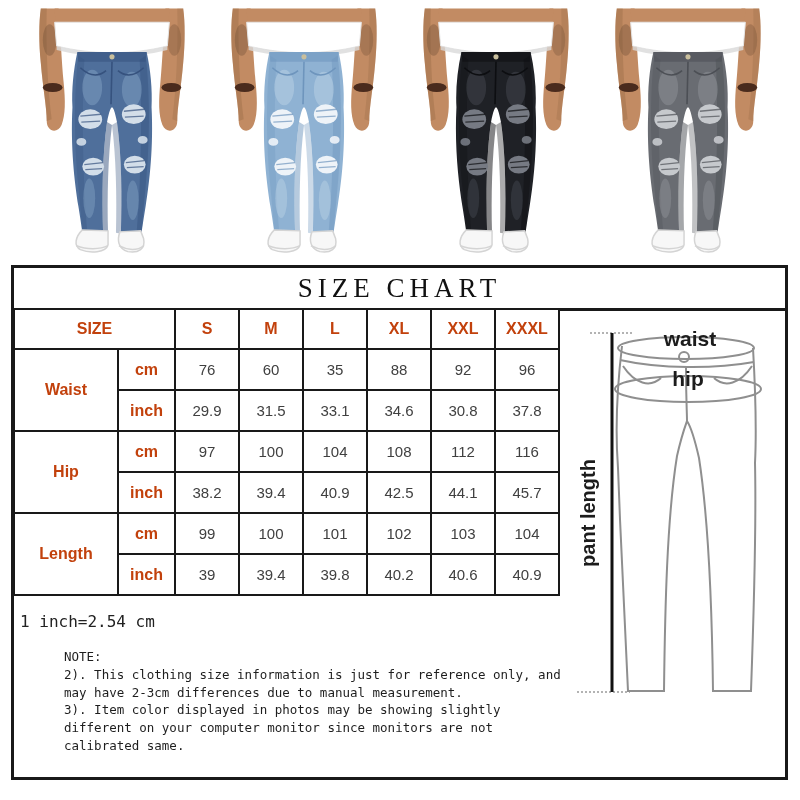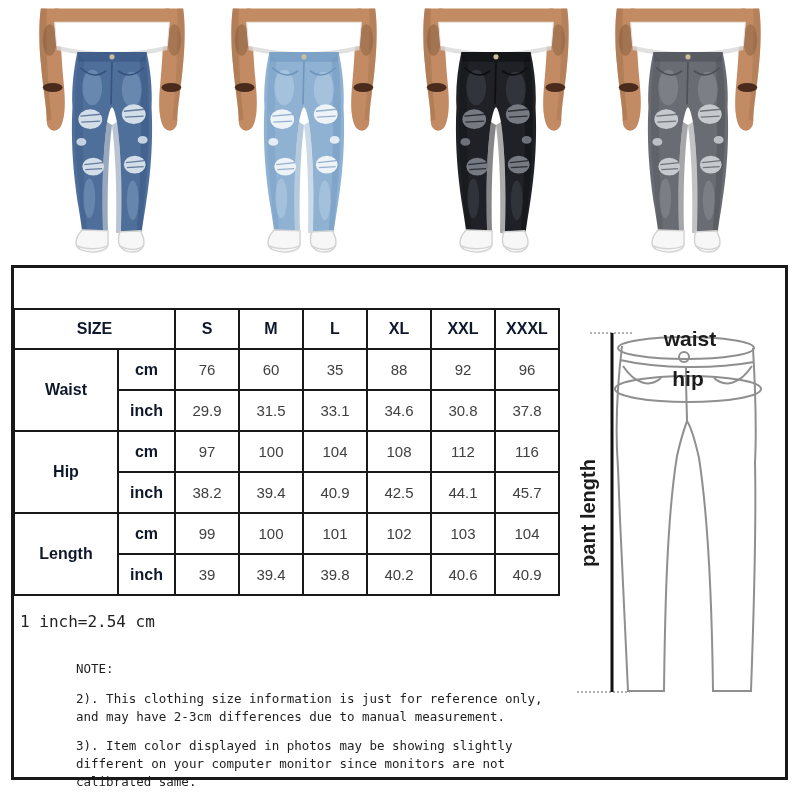--- a/index.html
+++ b/index.html
@@ -29,35 +29,35 @@
     display:flex;align-items:center;justify-content:center;
     font-family:"Liberation Serif",serif;font-size:27px;
     letter-spacing:5px;font-weight:500;color:#111;
   }
   .table-wrap{position:absolute;left:-1px;top:40px;}
   table.size-table{border-collapse:collapse;table-layout:fixed;}
   table.size-table th,table.size-table td{
     border:2px solid #191919;text-align:center;vertical-align:middle;padding:0;
     background:#fff;
   }
-  table.size-table th{font-size:16px;font-weight:bold;color:#0f172a;text-align:center;}
+  table.size-table th{font-size:16px;font-weight:bold;color:#c2410c;text-align:center;}
   table.size-table td{font-size:15px;font-weight:400;color:#404040;}
   table.size-table tr{height:41px;}
   table.size-table tr.hdr{height:40px;}
 
   .conversion{
     position:absolute;left:6px;top:344px;
     font-family:"DejaVu Sans Mono",monospace;font-size:16px;color:#222;
   }
   .notes{
     position:absolute;left:6px;top:380px;width:552px;
     font-family:"DejaVu Sans Mono",monospace;font-size:12.5px;
     line-height:1.42;color:#1e1e1e;
   }
-  .notes .note-line{margin:12px;padding-left:44px;}
+  .notes .note-line{margin:0;padding-left:44px;}
 
   .diagram{position:absolute;left:546px;top:40px;width:228px;height:469px;}
   .diagram svg{display:block;width:100%;height:100%;}
   .diag-label{font-family:"Liberation Sans",sans-serif;font-weight:bold;fill:#1c1c1c;}
 </style>
 </head>
 <body>
 
 <div class="stage">
 
@@ -331,20 +331,21 @@
       <path d="M54,240 C64,244 78,244 86,240" fill="none" stroke="#d4d4d4" stroke-width="1.5"></path>
       <path d="M98,226 C95,234 96,243 106,246 C117,248 124,243 122,233 L119,225 Z" fill="#f7f7f7" stroke="#d4d4d4" stroke-width="1.5"></path>
       <path d="M97,240 C106,245 116,245 122,240" fill="none" stroke="#d4d4d4" stroke-width="1.5"></path>
     </g>
   </svg>
       </div>
     </div>
 
   <div class="chart-box">
 
+    <div class="title-row">SIZE CHART</div>
 
     <div class="table-wrap">
       <table class="size-table" id="size-table">
           <colgroup>
             <col style="width:104px">
             <col style="width:57px">
             <col style="width:64px">
             <col style="width:64px">
             <col style="width:64px">
             <col style="width:64px">

